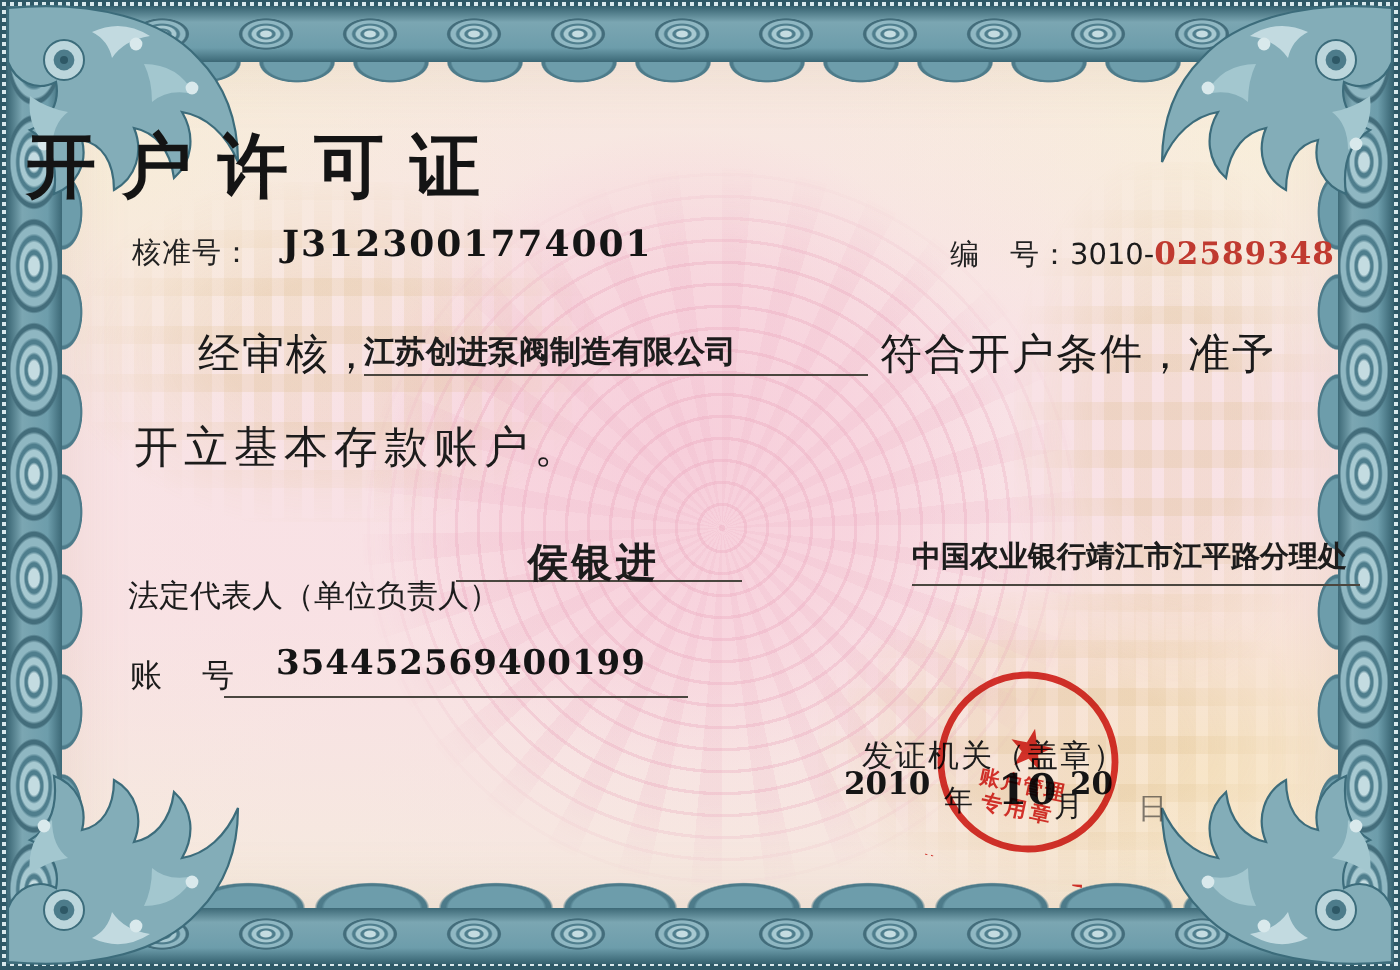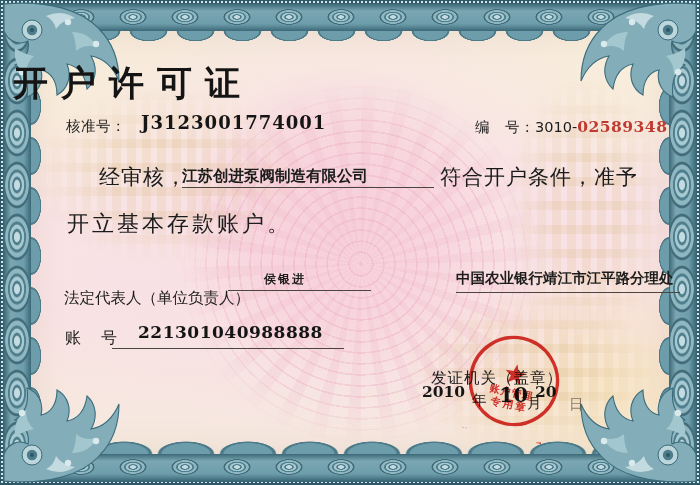--- a/index.html
+++ b/index.html
@@ -169,29 +169,29 @@
   <div class="txt big" style="left:99px;top:163px;">经审核，</div>
   <div class="txt u-line" style="left:182px;top:166px;width:252px;height:21px;">
     <span class="bold-cjk" style="font-size:15.5px;">江苏创进泵阀制造有限公司</span>
   </div>
   <div class="txt big" style="left:440px;top:163px;">符合开户条件，准予</div>
 
   <div class="txt" style="left:67px;top:209px;font-size:22px;letter-spacing:3px;">开立基本存款账户。</div>
 
   <div class="txt" style="left:64px;top:288px;font-size:15.5px;text-align:center;">法定代表人（单位负责人）</div>
   <div class="txt u-line" style="left:228px;top:268px;width:143px;height:22px;">
-    <span class="bold-cjk" style="font-size:12px;letter-spacing:2px;padding-left:36px;">侯银进</span>
+    <span class="bold-cjk" style="font-size:20px;letter-spacing:2px;padding-left:36px;">侯银进</span>
   </div>
   <div class="txt u-line" style="left:456px;top:268px;width:224px;height:24px;">
     <span class="bold-cjk" style="font-size:14.5px;">中国农业银行靖江市江平路分理处</span>
   </div>
 
   <div class="txt" style="left:65px;top:328px;font-size:16px;letter-spacing:2px;">账　号</div>
   <div class="txt u-line" style="left:112px;top:322px;width:232px;height:26px;">
-    <span class="serif-num" style="font-size:17px;letter-spacing:.5px;padding-left:26px;">221301040988888</span>
+    <span class="serif-num" style="font-size:17px;letter-spacing:.5px;padding-left:26px;">354452569400199</span>
   </div>
 
   <div class="txt" style="left:431px;top:368px;font-size:15.5px;letter-spacing:1px;">发证机关（盖章）</div>
   <div class="txt serif-num" style="left:422px;top:382px;font-size:15.5px;">2010</div>
   <div class="txt" style="left:472px;top:391px;font-size:14.5px;">年</div>
   <div class="txt serif-num" style="left:499px;top:382px;font-size:21px;">10</div>
   <div class="txt" style="left:527px;top:394px;font-size:14.5px;">月</div>
   <div class="txt serif-num" style="left:535px;top:382px;font-size:15.5px;">20</div>
   <div class="txt" style="left:569px;top:395px;font-size:14.5px;opacity:.55;">日</div>
 

